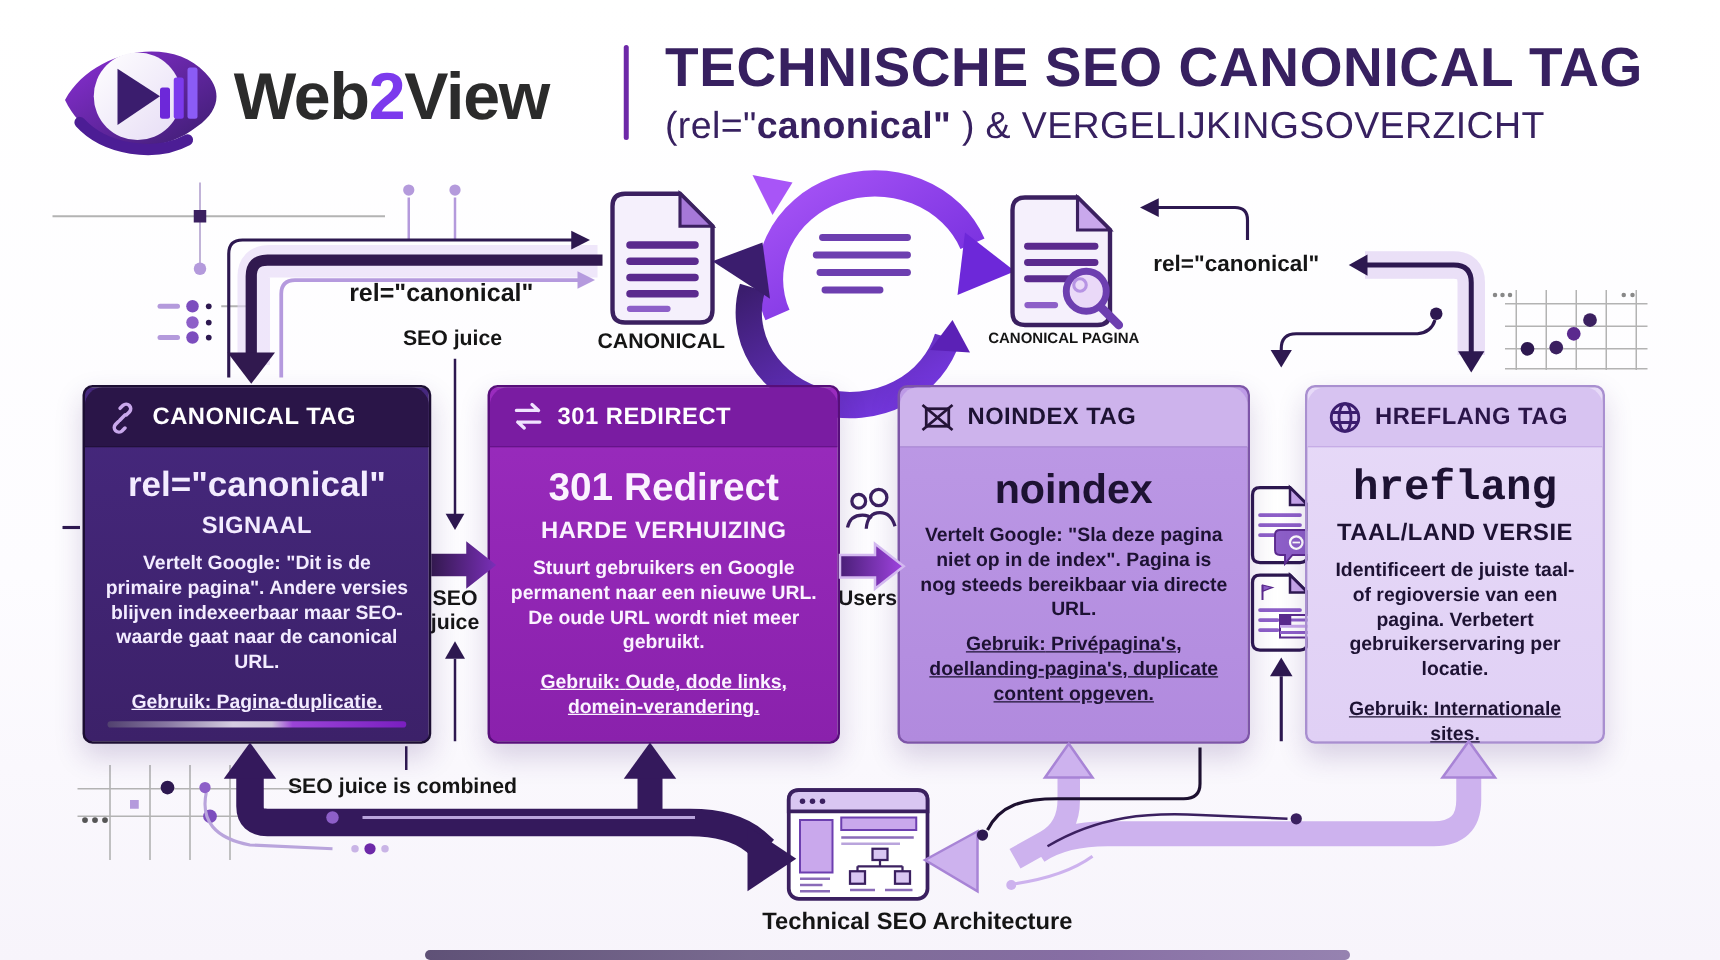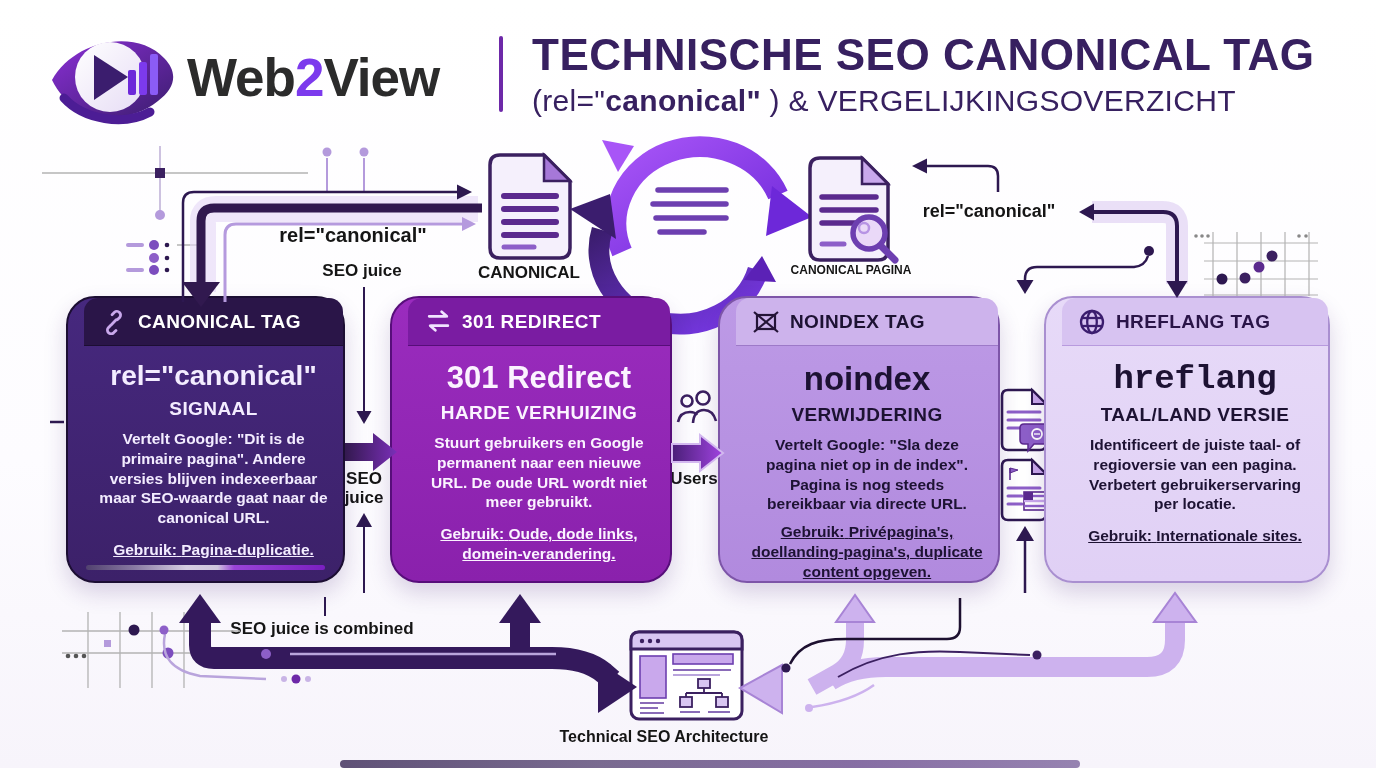--- a/index.html
+++ b/index.html
@@ -14,40 +14,40 @@
   
   .brand{position:absolute;left:48px;top:24px;display:flex;align-items:center;gap:11px;}
   .brand-name{font-size:53px;font-weight:800;letter-spacing:-1px;color:#2b2b2b;}
   .brand-name .num{color:#7c3aed;}
   .hdr-divider{position:absolute;left:499px;top:36px;width:4px;height:76px;background:#6d28a8;border-radius:2px;}
   .title-wrap{position:absolute;left:532px;top:30px;width:810px;color:#372060;}
   .title-l1{font-size:44px;font-weight:800;letter-spacing:.5px;white-space:nowrap;}
   .title-l2{font-size:30px;font-weight:500;letter-spacing:.3px;margin-top:4px;white-space:nowrap;}
   .title-l2 b{font-weight:800;}
   
-  .card{position:absolute;top:296px;height:287px;border-radius:29px;box-sizing:border-box;
-        box-shadow:0 10px 22px rgba(59,29,110,.18);z-index:2;padding-left:16px;}
+  .card{position:absolute;top:308px;height:287px;border-radius:8px;box-sizing:border-box;
+        box-shadow:0 10px 22px rgba(59,29,110,.18);z-index:2;}
   .card-head{height:47px;display:flex;align-items:center;gap:10px;padding:0 16px;
              border-radius:14px 14px 0 0;font-size:19px;font-weight:800;letter-spacing:.4px;}
   .card-body{padding:8px 15px 0 15px;text-align:center;}
   .big{font-size:28px;font-weight:800;margin-top:6px;}
   .sub{font-size:19px;font-weight:800;letter-spacing:.4px;margin-top:6px;}
   .desc{font-size:15.5px;font-weight:600;line-height:1.28;margin:9px 0 0 0;}
   .use{font-size:15.5px;font-weight:600;line-height:1.28;margin:12px 0 0 0;text-decoration:underline;}
   .use b{font-weight:800;}
   .c1{left:66px;width:279px;background:linear-gradient(180deg,#46287e 0%,#3c2169 100%);
       border:2.5px solid #1c0e33;color:#f3ecff;}
   .c1 .card-head{background:#2a1548;color:#ffffff;border-bottom:1.5px solid #1c0e33;}
   .c2{left:390px;width:282px;background:linear-gradient(180deg,#9a2cbe 0%,#8a21ac 100%);
       border:2.5px solid #570e7a;color:#fbf3ff;}
   .c2 .card-head{background:#7a1ca2;color:#ffffff;border-bottom:1.5px solid #570e7a;}
   .c3{left:718px;width:282px;background:linear-gradient(180deg,#bd9ae6 0%,#b18ade 100%);
       border:2.5px solid #7d55a8;color:#1d1233;}
   .c3 .card-head{background:#cdb3ec;color:#1d1233;border-bottom:1.5px solid #9d79c8;}
-  .c4{left:1044px;width:286px;background:linear-gradient(180deg,#e7daf8 0%,#e0d0f5 100%);
+  .c4{left:1044px;width:240px;background:linear-gradient(180deg,#e7daf8 0%,#e0d0f5 100%);
       border:2.5px solid #a98fd0;color:#1d1233;}
   .c4 .card-head{background:#d7c3f1;color:#2a1548;border-bottom:1.5px solid #b89ade;}
   .hicon{display:inline-flex;width:28px;height:28px;align-items:center;justify-content:center;}
   .pbar{position:absolute;left:18px;right:18px;bottom:11px;height:5px;border-radius:3px;
         background:linear-gradient(90deg,#51416f 0%,#8878a2 20%,#d6cde2 42%,#cfc4dd 55%,#9a44d8 62%,#7a1fc0 100%);}
   .bottom-strip{position:absolute;left:340px;top:760px;width:740px;height:8px;border-radius:4px;
         background:linear-gradient(90deg,#4e3f68 0%,#6b5b84 35%,#7a5f9a 70%,#8b76a8 100%);opacity:.9;}
 </style>
 </head>
 <body>
@@ -274,21 +274,21 @@
 <div class="lbl" style="left:312px;top:262px;width:100px;font-size:17px;">SEO juice</div>
 <div class="lbl" style="left:448px;top:264px;width:162px;font-size:17px;">CANONICAL</div>
 <div class="lbl" style="left:760px;top:264px;width:182px;font-size:12px;">CANONICAL PAGINA</div>
 <div class="lbl" style="left:903px;top:202px;width:172px;font-size:18px;">rel="canonical"</div>
 <div class="lbl" style="left:336px;top:470px;width:56px;font-size:17px;">
   <div>SEO</div>
   <div>juice</div>
 </div>
 <div class="lbl" style="left:662px;top:470px;width:64px;font-size:17px;">Users</div>
 <div class="lbl" style="left:222px;top:620px;width:200px;font-size:17px;font-weight:700;">SEO juice is combined</div>
-<div class="lbl" style="left:521px;top:728px;width:286px;font-size:16px;">Technical SEO Architecture</div>
+<div class="lbl" style="left:572px;top:728px;width:286px;font-size:19px;text-align:right;">Technical SEO Architecture</div>
 
 <div class="card c1">
   <div class="card-head">
     <span class="hicon">
       <svg width="26" height="26" viewBox="0 0 24 24" fill="none" stroke="#c9a8ec" stroke-width="2.6" stroke-linecap="round">
         <path d="M10 14 L14 10"></path>
         <path d="M9 15 l-2.2 2.2 a3.4 3.4 0 0 0 4.8 4.8 L13.8 19.8"></path>
         <path d="M15 9 l2.2-2.2 a3.4 3.4 0 0 0-4.8-4.8 L10.2 4.2" transform="translate(0,1)"></path>
       </svg>
     </span>
@@ -327,21 +327,20 @@
       <svg width="28" height="28" viewBox="0 0 28 28" fill="none" stroke="#241437" stroke-width="2.2">
         <rect x="5" y="7" width="18" height="14"></rect>
         <line x1="2" y1="4" x2="26" y2="24"></line>
         <line x1="26" y1="4" x2="2" y2="24"></line>
       </svg>
     </span>
     <span>NOINDEX TAG</span>
   </div>
   <div class="card-body">
     <div class="big" style="font-size:33px;">noindex</div>
-    <div class="sub">VERWIJDERING</div>
     <p class="desc">Vertelt Google: "Sla deze pagina niet op in de index". Pagina is nog steeds bereikbaar via directe URL.</p>
     <p class="use" style="margin-top:8px;"><b>Gebruik:</b> <span>Privépagina's, doellanding-pagina's, duplicate content opgeven.</span></p>
   </div>
 </div>
 
 <div class="card c4">
   <div class="card-head">
     <span class="hicon">
       <svg width="28" height="28" viewBox="0 0 28 28" fill="none" stroke="#3b1d6e" stroke-width="2.3">
         <circle cx="14" cy="14" r="11"></circle>

